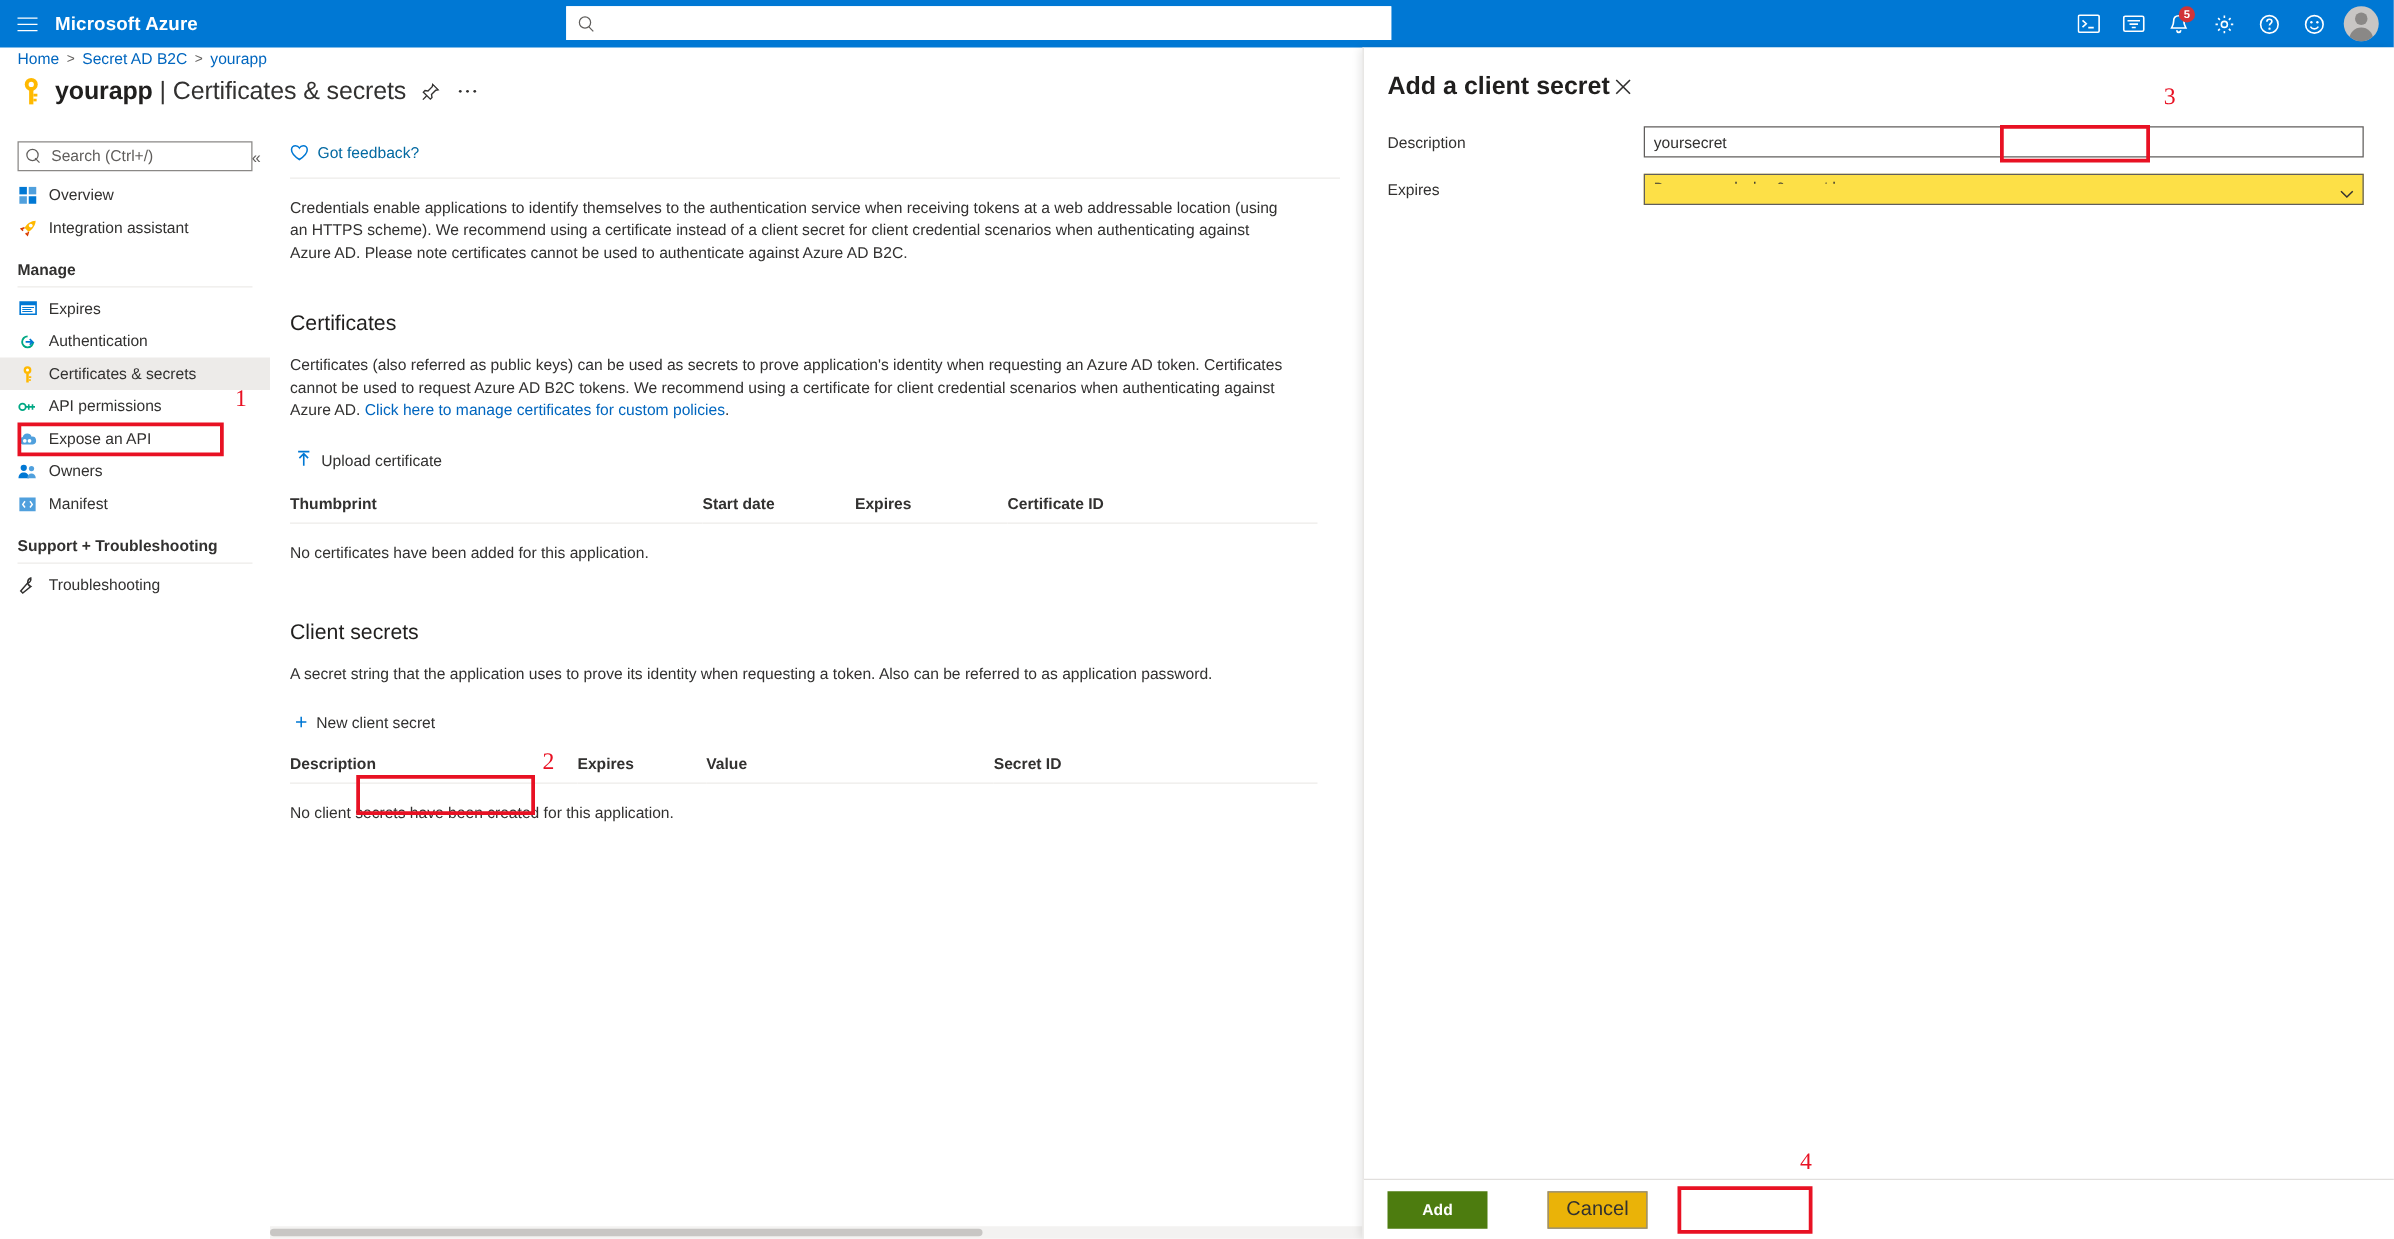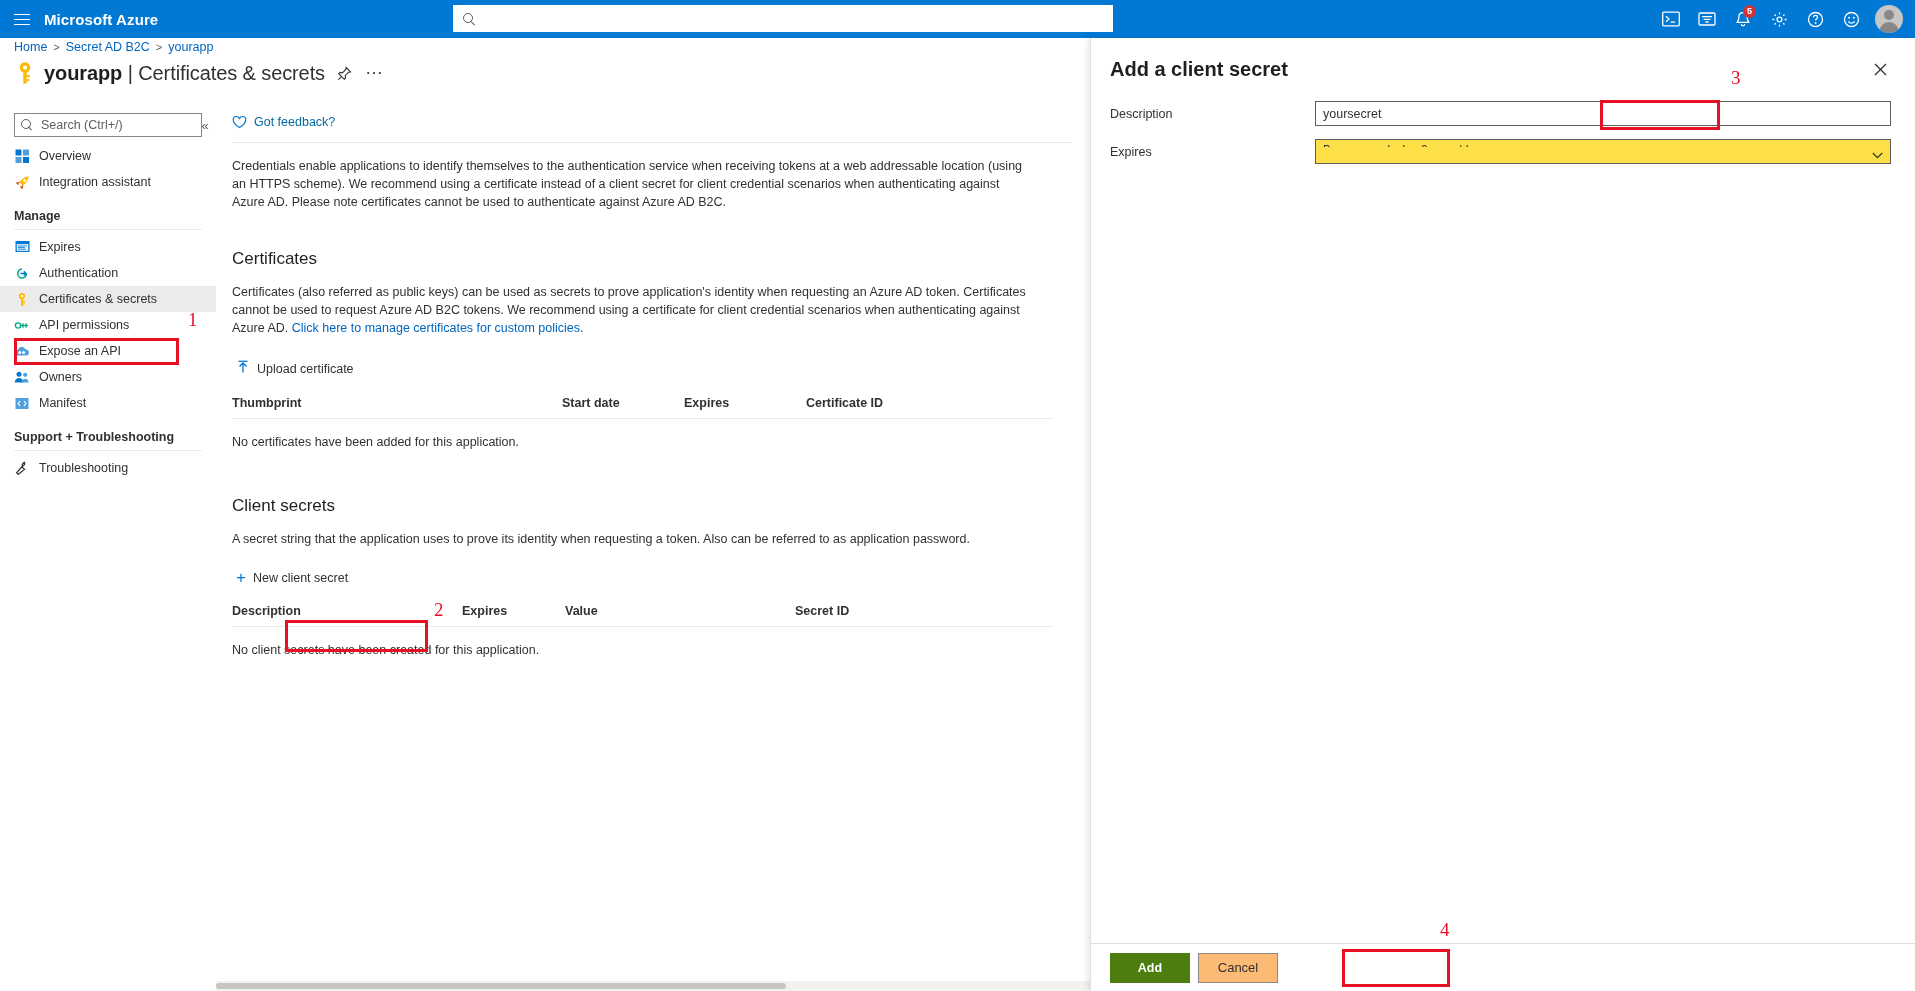--- a/index.html
+++ b/index.html
@@ -229,21 +229,21 @@
   
   .panel {
     position: absolute; right: 0; top: 38px;
     width: 825px; height: 953px;
     background: #fff;
     border-left: 1px solid #e1dfdd;
     box-shadow: -2px 0 7px rgba(0,0,0,0.10);
   }
   .panel-head {
     padding: 20px 24px 0 19px;
-    display: flex; align-items: flex-start; justify-content: space-between;
+    display: flex; align-items: flex-start; 
   }
   .panel-title { font-size: 20px; font-weight: 600; color: #201f1e; }
   .panel-close {
     width: 22px; height: 22px; cursor: pointer;
     display: flex; align-items: center; justify-content: center;
     color: #323130; font-size: 15px;
   }
   .formrow {
     display: flex; align-items: center;
     padding: 0 24px 0 19px; margin-top: 20px;
@@ -275,23 +275,23 @@
     border-top: 1px solid #e1dfdd;
     display: flex; align-items: center; gap: 8px;
     padding-left: 19px; background: #fff;
   }
   .btn-primary {
     min-width: 80px; height: 30px; background: #4d7c0f;
     color: #fff; border: none; font-size: 12.5px; font-weight: 600;
     font-family: "Liberation Sans", sans-serif; cursor: pointer;
   }
   .btn-secondary {
-    min-width: 80px; height: 30px; background: #fdba74;
-    color: #323130; border: 1px solid #8a8886; font-size: 13px;
-    font-family: "Liberation Sans", sans-serif; cursor: pointer;
+    min-width: 80px; height: 30px; background: #eab308;
+    color: #323130; border: 1px solid #8a8886; font-size: 16px;
+    font-family: "Liberation Sans", sans-serif; cursor: pointer; margin-left: 40px;
   }
 
   
   .anno-box {
     position: absolute; border: 3px solid #e81123;
     pointer-events: none; z-index: 50;
   }
   .anno-num {
     position: absolute; color: #e81123;
     font-size: 19px; font-family: "Liberation Serif", serif;

